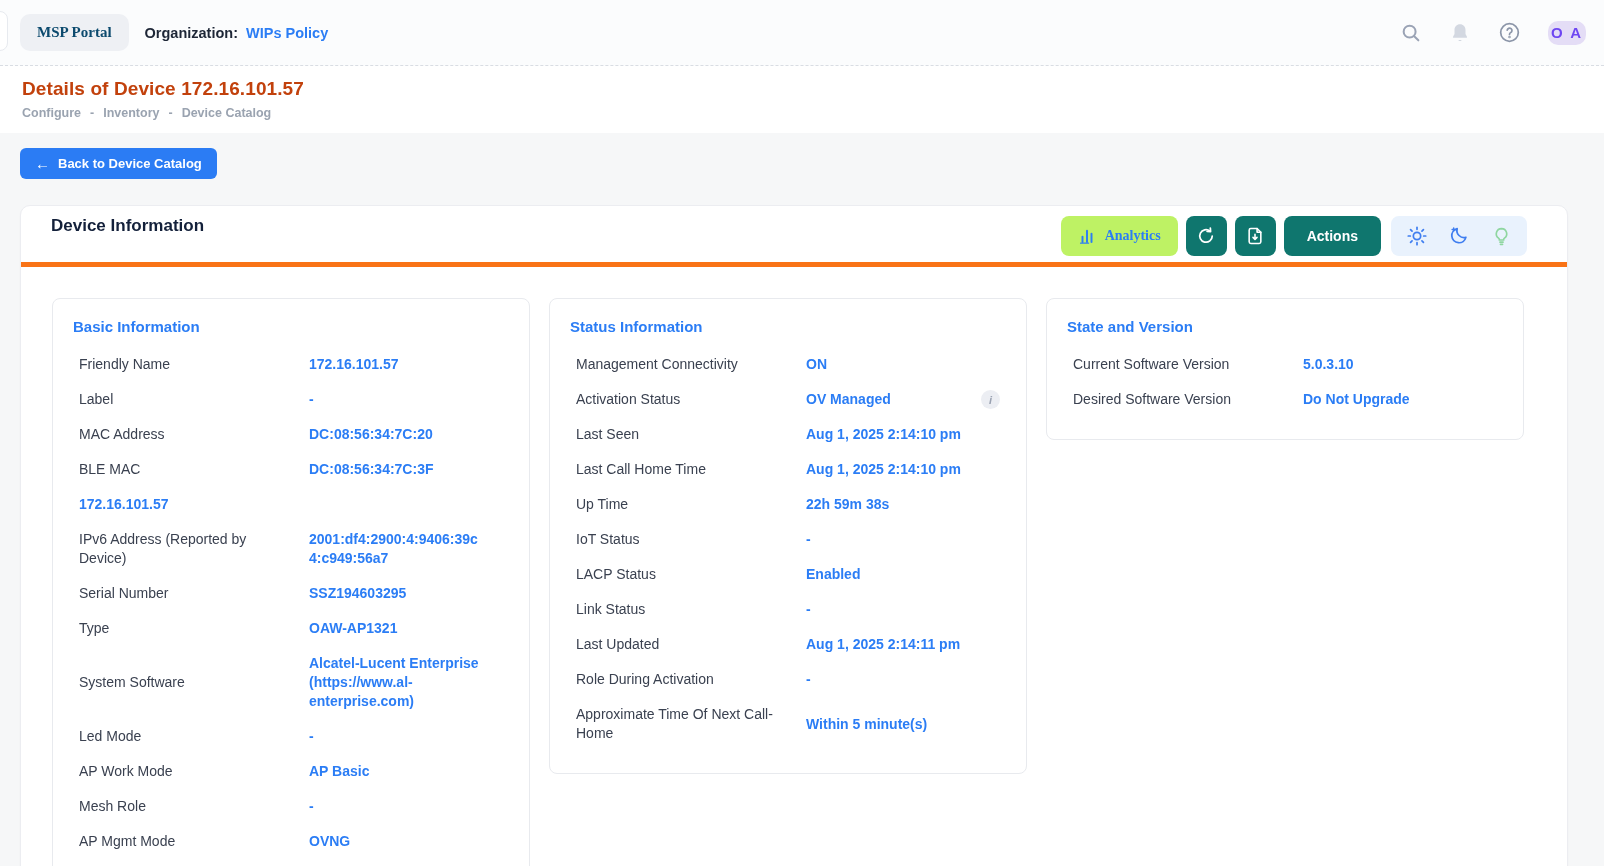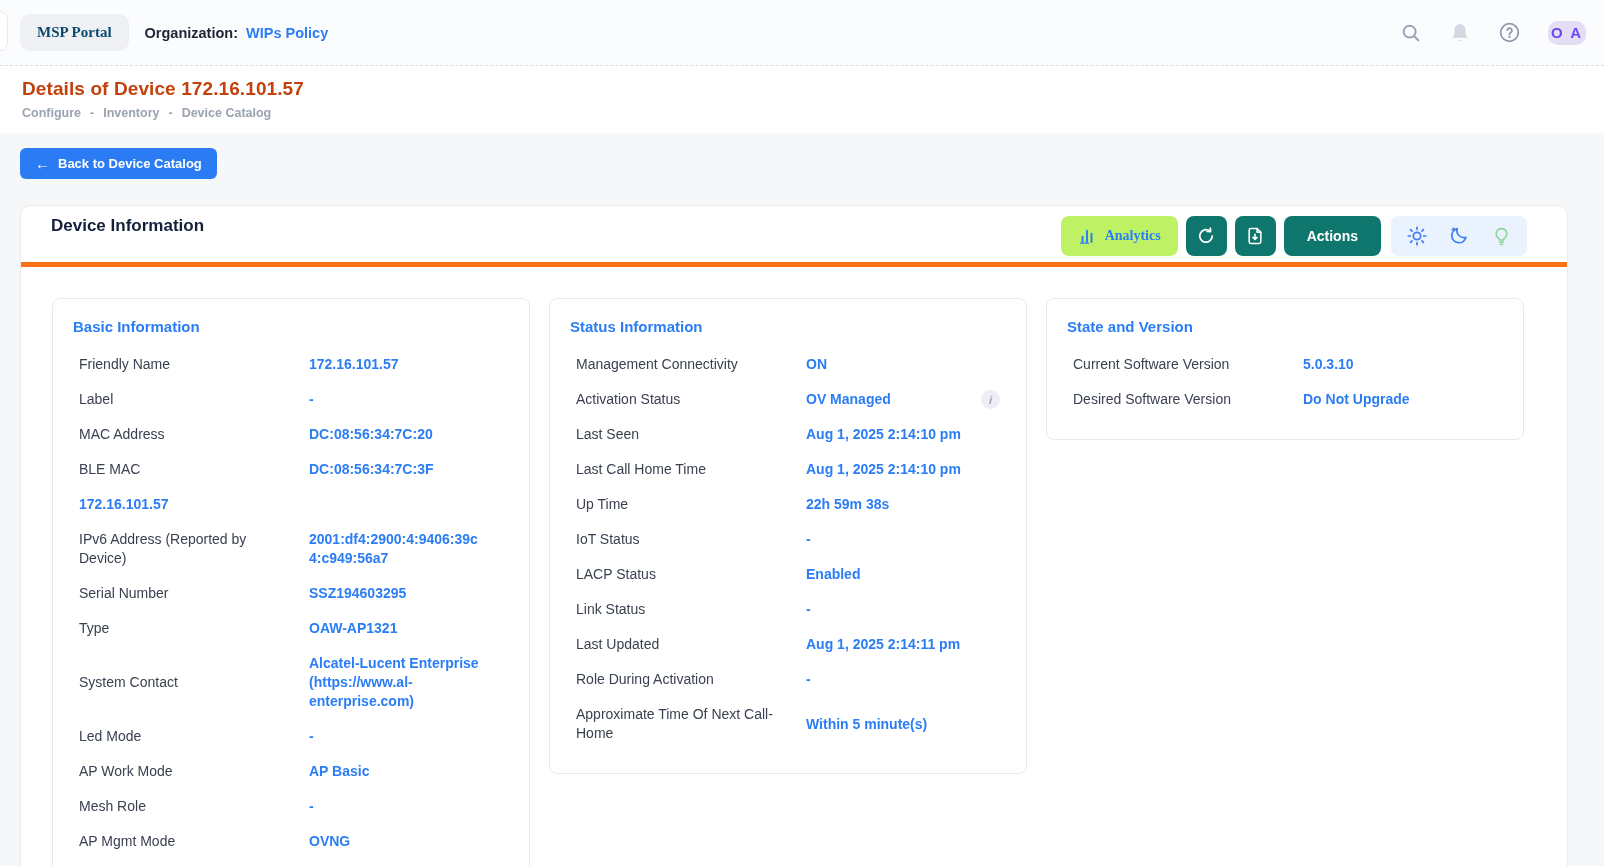--- a/index.html
+++ b/index.html
@@ -267,21 +267,21 @@
           </div>
           <div class="info-row">
             <span class="info-label">Serial Number</span>
             <span class="info-value">SSZ194603295</span>
           </div>
           <div class="info-row">
             <span class="info-label">Type</span>
             <span class="info-value">OAW-AP1321</span>
           </div>
           <div class="info-row">
-            <span class="info-label">System Contact</span>
+            <span class="info-label">System Software</span>
             <span class="info-value">Alcatel-Lucent Enterprise (https://www.al-enterprise.com)</span>
           </div>
           <div class="info-row">
             <span class="info-label">Led Mode</span>
             <span class="info-value">-</span>
           </div>
           <div class="info-row">
             <span class="info-label">AP Work Mode</span>
             <span class="info-value">AP Basic</span>
           </div>

